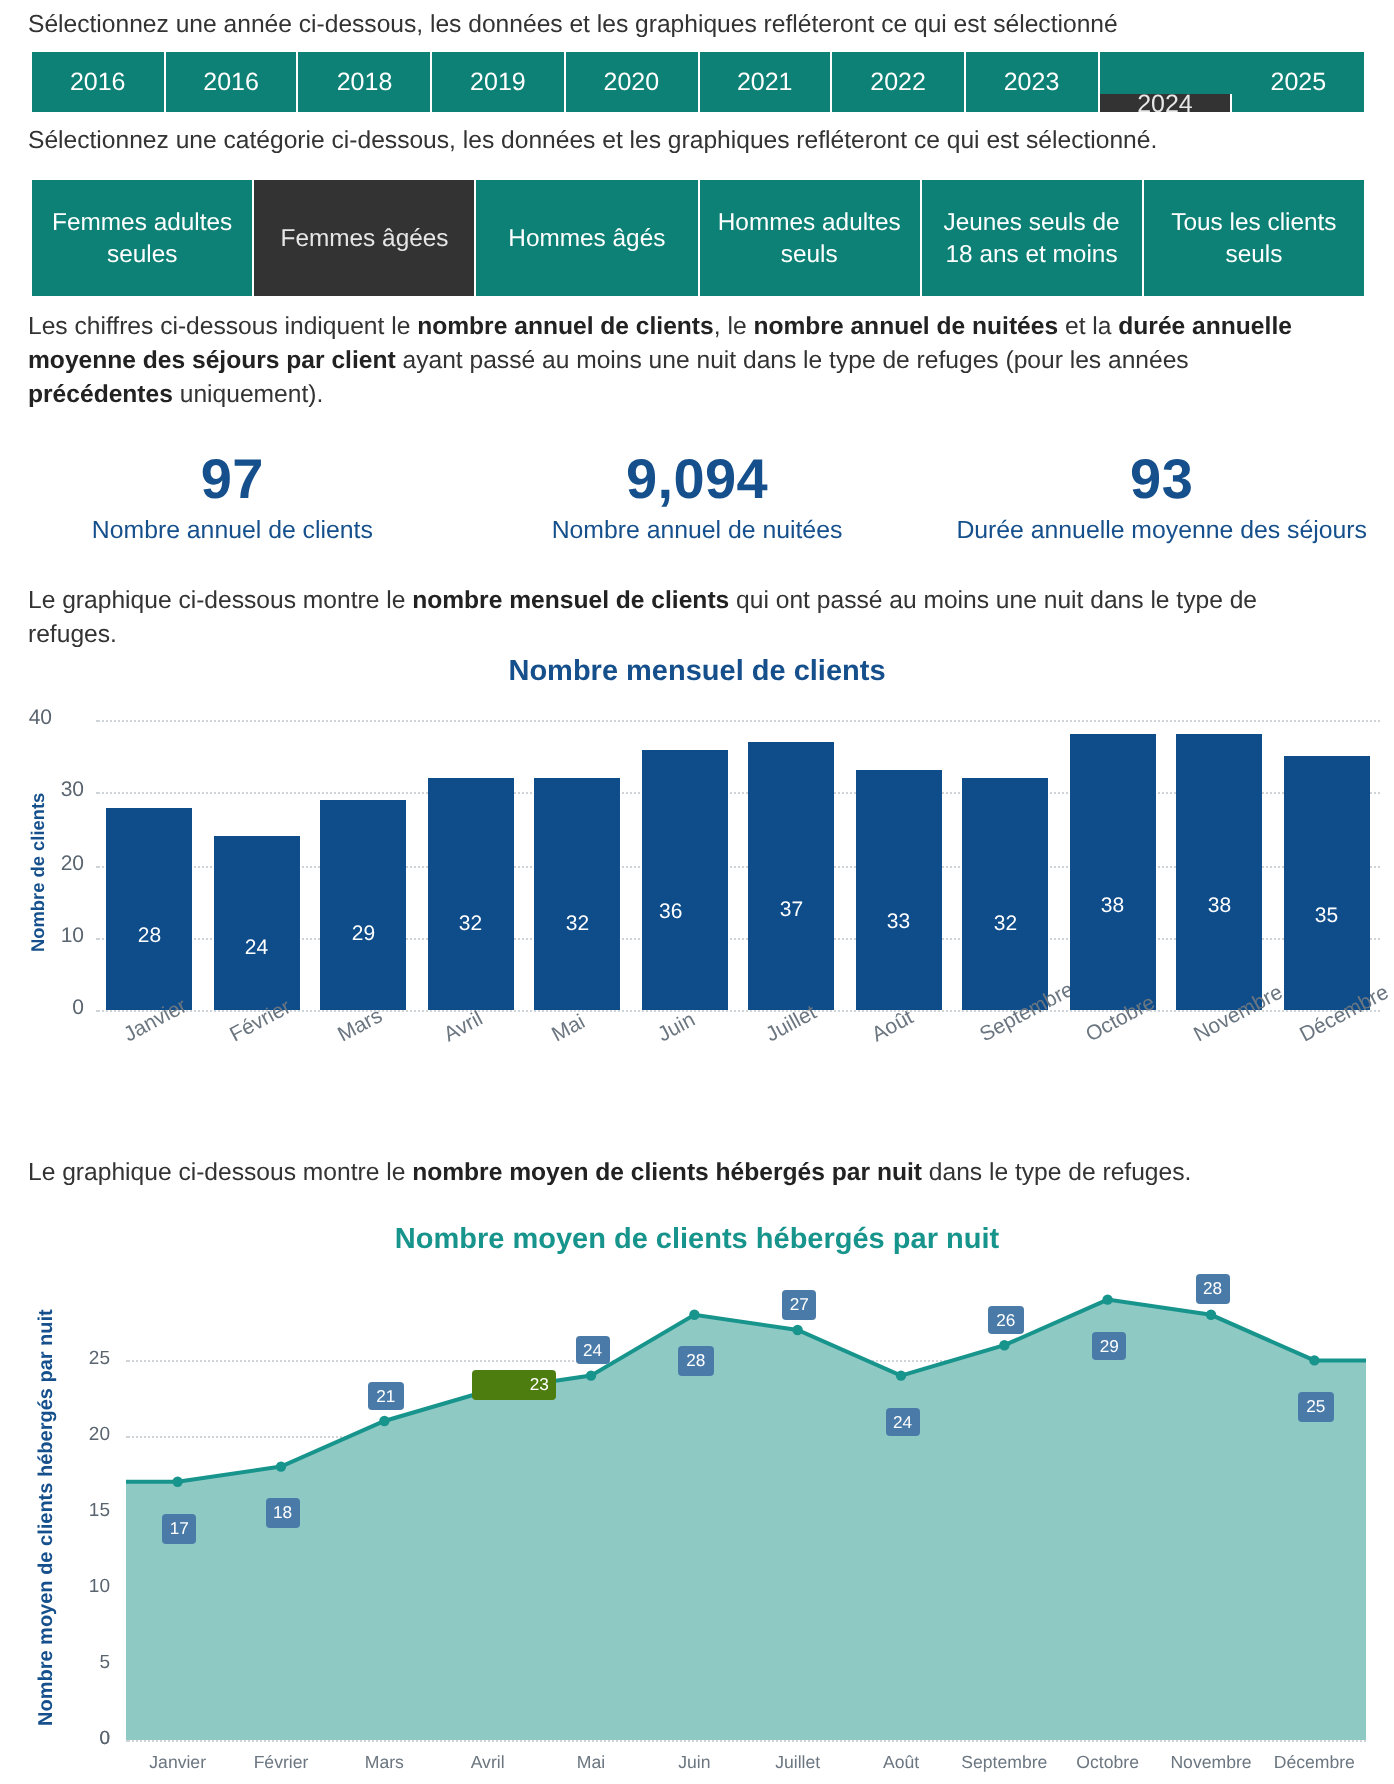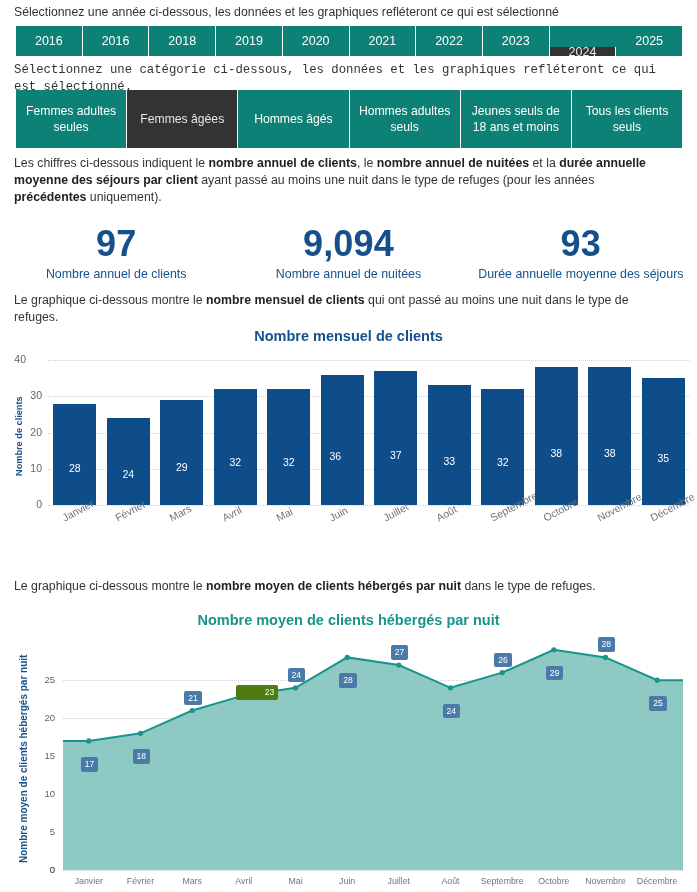--- a/index.html
+++ b/index.html
@@ -15,21 +15,21 @@
   
   .instr {
     color: #333333;
     font-size: 12.3px;
     line-height: 1.38;
     padding: 0 14px;
   }
   .instr b { font-weight: bold; color: #222; }
 
   #instr-year  { position:absolute; left:0; top:4px;  width:697px; }
-  #instr-cat   { position:absolute; left:0; top:62px; width:697px;font-family:Liberation Mono, monospace; }
+  #instr-cat   { position:absolute; left:0; top:62px; width:697px; }
   #instr-kpi   { position:absolute; left:0; top:155px; width:684px; }
   #instr-bar   { position:absolute; left:0; top:292px; width:690px; }
   #instr-line  { position:absolute; left:0; top:578px; width:690px; }
 
   
   .year-row {
     position: absolute; left: 16px; top: 26px;
     width: 666px; height: 30px;
     display: flex;
     background: #0d8175;
@@ -72,21 +72,21 @@
 
   
   .kpi-row {
     position: absolute; left: 0px; top: 225px;
     width: 697px; height: 60px;
     display: flex;
   }
   .kpi { flex: 1 1 0; text-align: center; }
   .kpi-val {
     color: #16508c;
-    font-size: 36px;
+    font-size: 28px;
     font-weight: bold;
     line-height: 1.08;
     letter-spacing: .2px;
   }
   .kpi-lab {
     color: #16508c;
     font-size: 12.4px;
     margin-top: 3px;
   }
 

